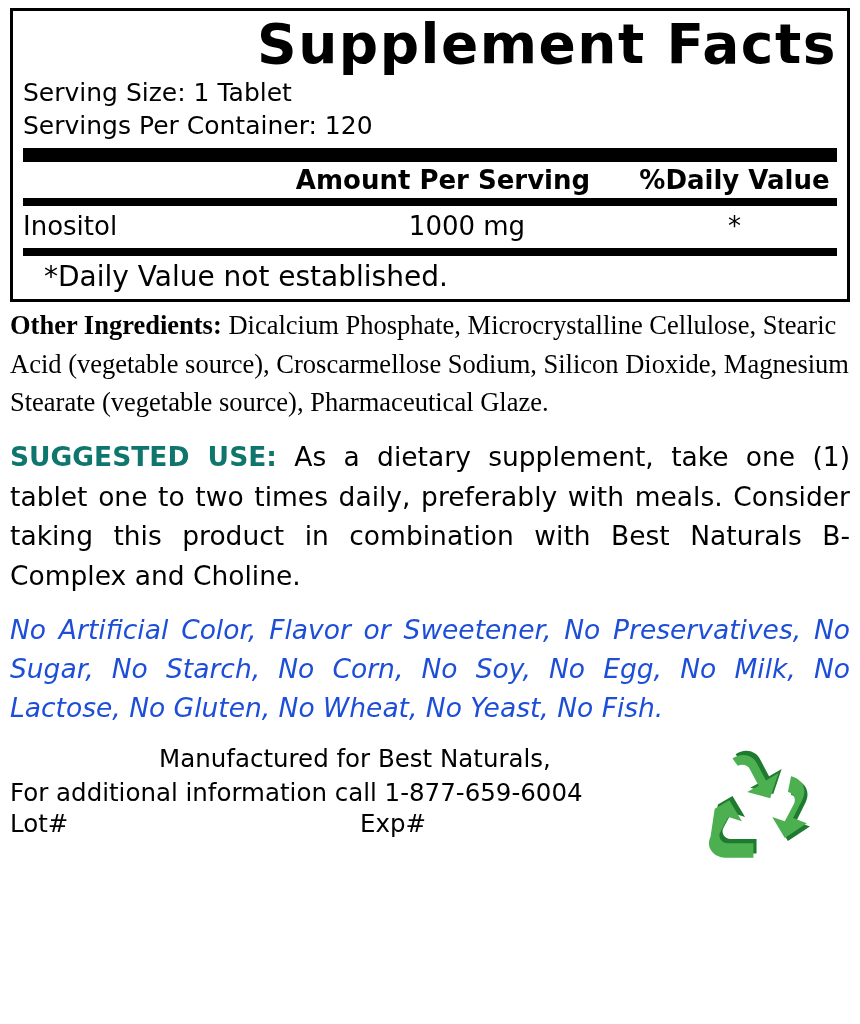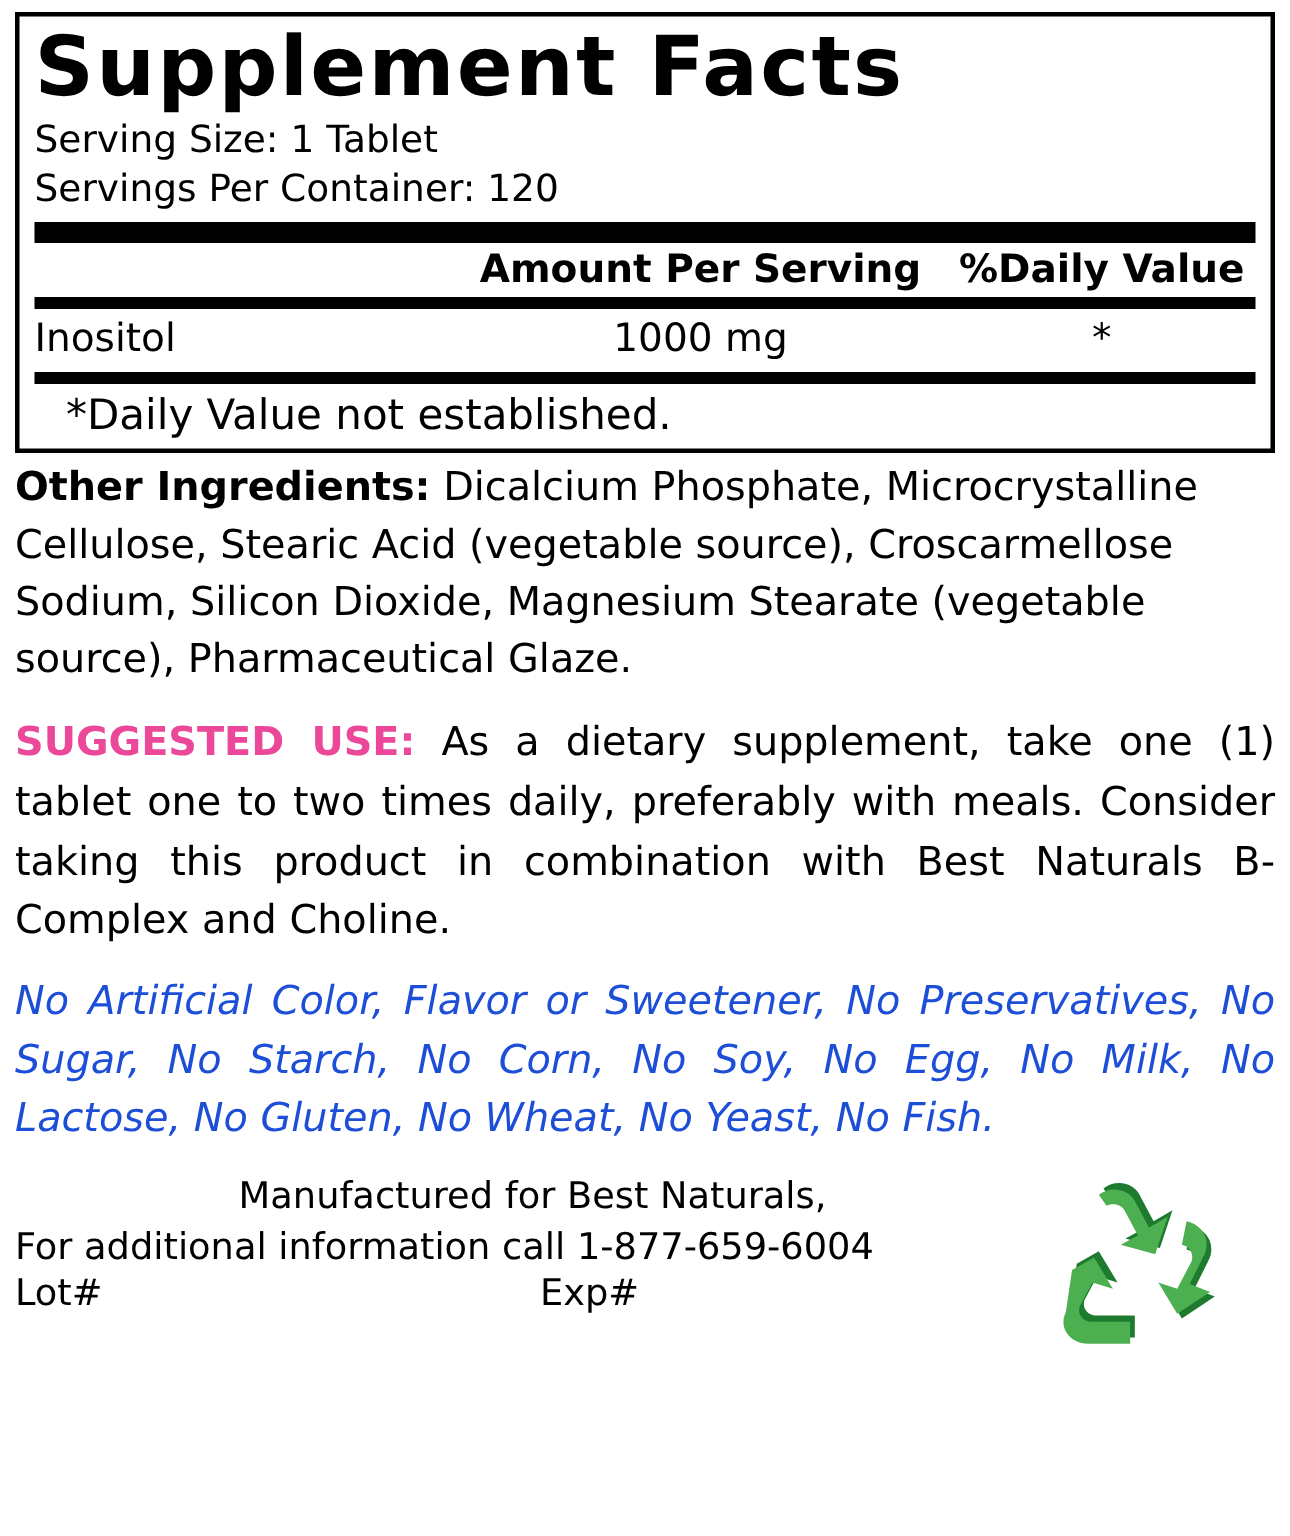--- a/index.html
+++ b/index.html
@@ -27,21 +27,21 @@
     border: 3px solid #000;
     box-sizing: border-box;
     padding: 4px 10px 6px 10px;
     margin: 0 0 4px 0;
   }
   .sf-title {
     font-size: 55px;
     font-weight: 700;
     letter-spacing: 1.5px;
     line-height: 1.08;
-    text-align: left;
+    text-align: right;
     margin: 0 0 2px 0;
     white-space: nowrap;
   }
   .sf-serving {
     font-size: 25px;
     line-height: 1.32;
     margin: 0;
   }
   .rule-thick {
     height: 14px;
@@ -53,20 +53,21 @@
     background: #000;
     margin: 0;
   }
   .sf-headrow {
     display: flex;
     align-items: flex-end;
     justify-content: flex-end;
     font-size: 26px;
     font-weight: 700;
     padding: 3px 0 3px 0;
+    gap: 24px;
   }
   .sf-headrow .amount {
     width: 330px;
     text-align: center;
   }
   .sf-headrow .dv {
     width: 205px;
     text-align: center;
   }
   .sf-row {
@@ -93,36 +94,37 @@
     padding: 4px 0 0 0;
     margin-left: 21px;
   }
 
   
   .other-ing {
     font-size: 26.5px;
     line-height: 1.44;
     margin: 4px 0 0 0;
     text-align: left;
+    font-family: Liberation Serif, serif;
   }
   .other-ing b {
     font-weight: 700;
   }
 
   
   .suggested {
     font-size: 26.5px;
     line-height: 1.5;
     margin: 16px 0 0 0;
     text-align: justify;
     text-align-last: left;
   }
   .suggested .su-head {
     font-weight: 700;
-    color: #ec4899;
+    color: #0f766e;
   }
 
   
   .freefrom {
     font-size: 26.5px;
     line-height: 1.48;
     font-style: italic;
     color: #1d4ed8;
     margin: 14px 0 0 0;
     text-align: justify;

